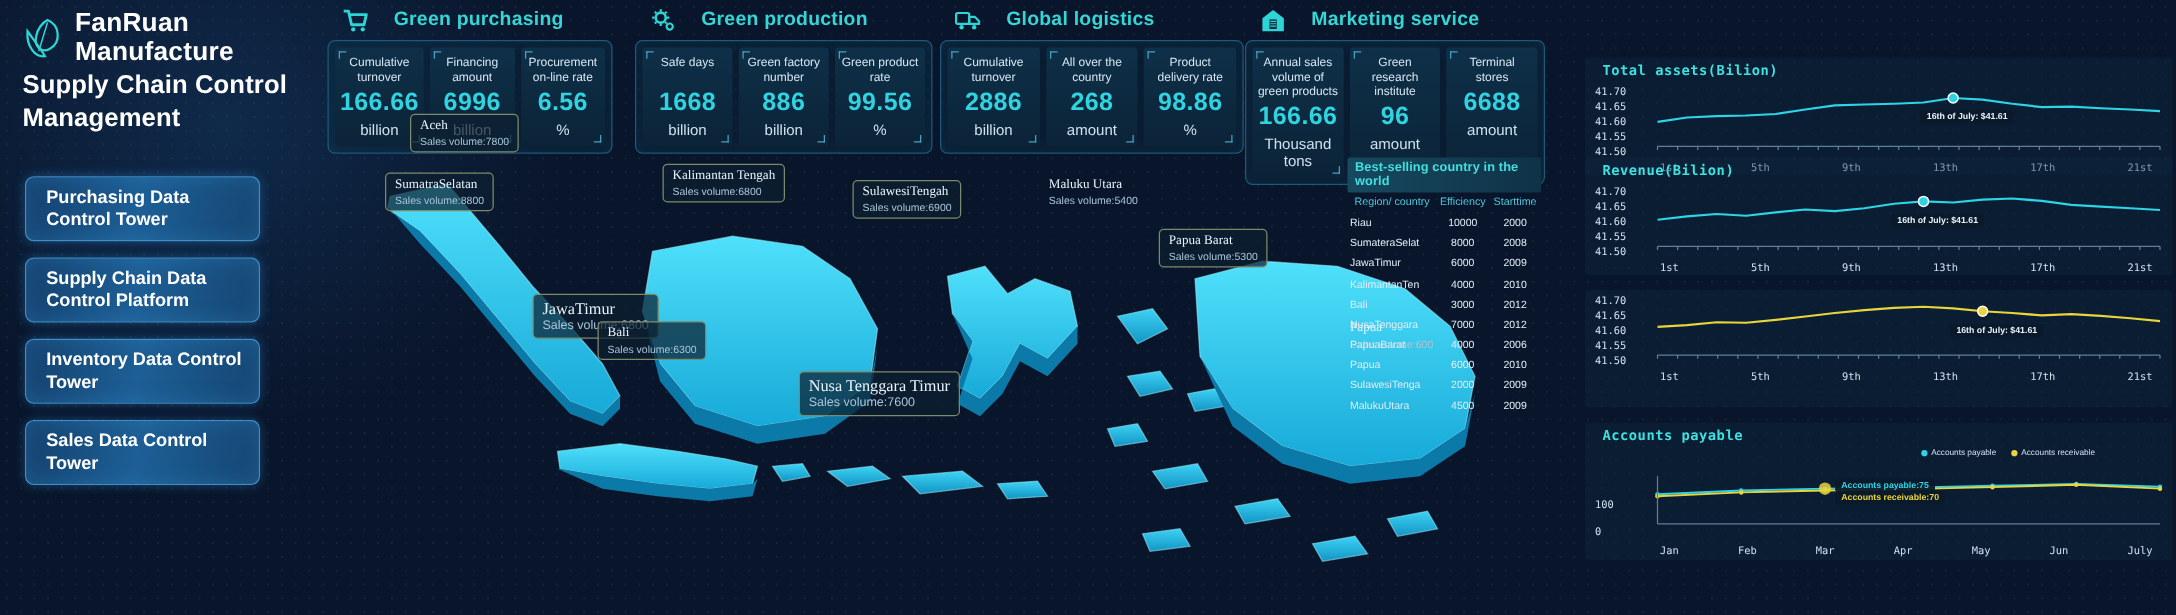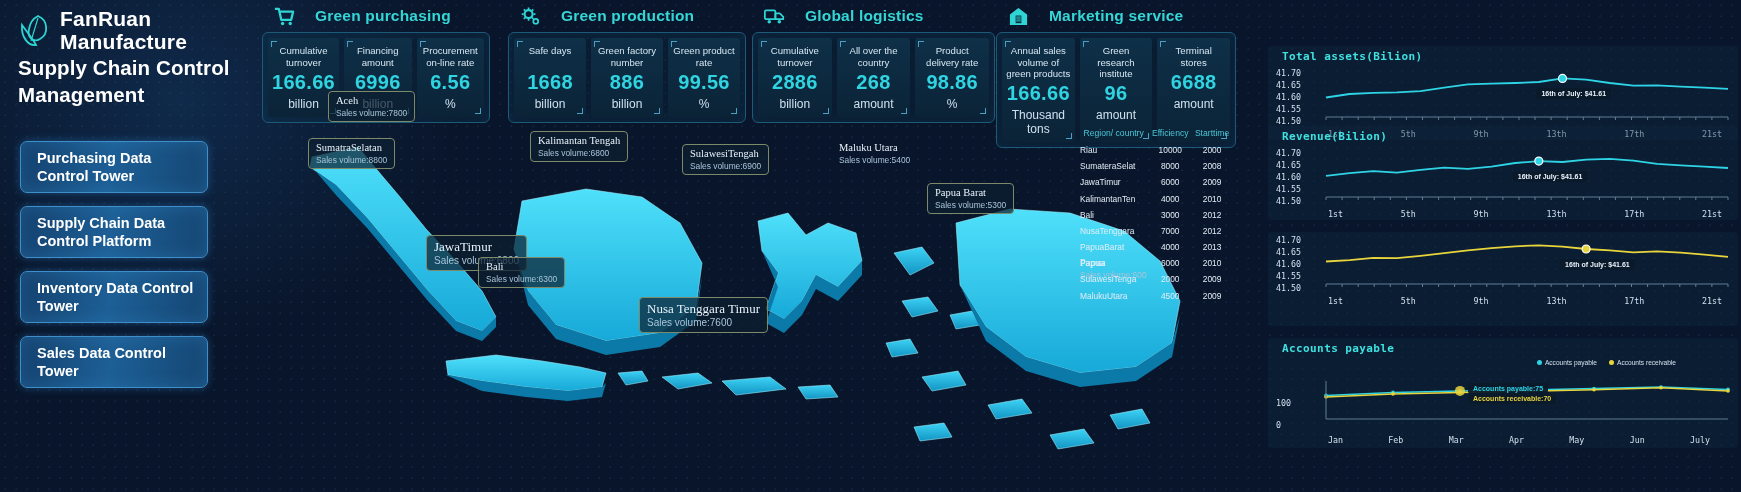--- a/index.html
+++ b/index.html
@@ -332,20 +332,21 @@
     <div class="tn">Papua</div>
     <div class="tv">Sales volume:600</div>
   </div>
   <div class="tip big" style="left:389px; top:192px;">
     <div class="tn">Nusa Tenggara Timur</div>
     <div class="tv">Sales volume:7600</div>
   </div>
 </div>
 
 <div class="tbl">
+  <div class="thd">Best-selling country in the world</div>
   <table>
     <thead>
       <tr>
         <th style="width:46%">Region/ country</th>
         <th style="width:27%">Efficiency</th>
         <th style="width:27%">Starttime</th>
       </tr>
     </thead>
     <tbody id="tblbody">
         <tr>
@@ -374,21 +375,21 @@
           <td>2012</td>
         </tr>
         <tr>
           <td class="rg">NusaTenggara</td>
           <td>7000</td>
           <td>2012</td>
         </tr>
         <tr>
           <td class="rg">PapuaBarat</td>
           <td>4000</td>
-          <td>2013</td>
+          <td>2006</td>
         </tr>
         <tr>
           <td class="rg">Papua</td>
           <td>6000</td>
           <td>2010</td>
         </tr>
         <tr>
           <td class="rg">SulawesiTenga</td>
           <td>2000</td>
           <td>2009</td>
@@ -593,21 +594,21 @@
         <circle cx="259.0" cy="24.3" r="1.8" fill="#e8d43c"></circle>
         <circle cx="326.0" cy="22.7" r="1.8" fill="#e8d43c"></circle>
         <circle cx="393.0" cy="20.8" r="1.8" fill="#e8d43c"></circle>
         <circle cx="460.0" cy="23.9" r="1.8" fill="#e8d43c"></circle>
         <line x1="58" y1="52" x2="460" y2="52" stroke="#5f7f96" stroke-width="1"></line>
         <line x1="58" y1="14" x2="58" y2="52" stroke="#5f7f96" stroke-width="1"></line>
         <circle cx="192.0" cy="23.9" r="5" fill="#e8d43c" fill-opacity=".85"></circle>
       </svg>
     <div class="ann" id="ann3a" style="left: 200px; top: 25.88px; background: rgba(11, 26, 42, 0.95); color: rgb(46, 212, 230);">Accounts payable:75</div>
     <div class="ann" id="ann3b" style="left: 200px; top: 35.88px; background: rgba(11, 26, 42, 0.95); color: rgb(232, 212, 60);">Accounts receivable:70</div>
-    <div class="xax" style="position:absolute;bottom:0;left:0;right:12px" id="xax3">
+    <div class="xax" style="position:absolute;bottom:0;left:0;right:0" id="xax3">
         <span>Jan</span>
         <span>Feb</span>
         <span>Mar</span>
         <span>Apr</span>
         <span>May</span>
         <span>Jun</span>
         <span>July</span>
       </div>
   </div>
 </div>

